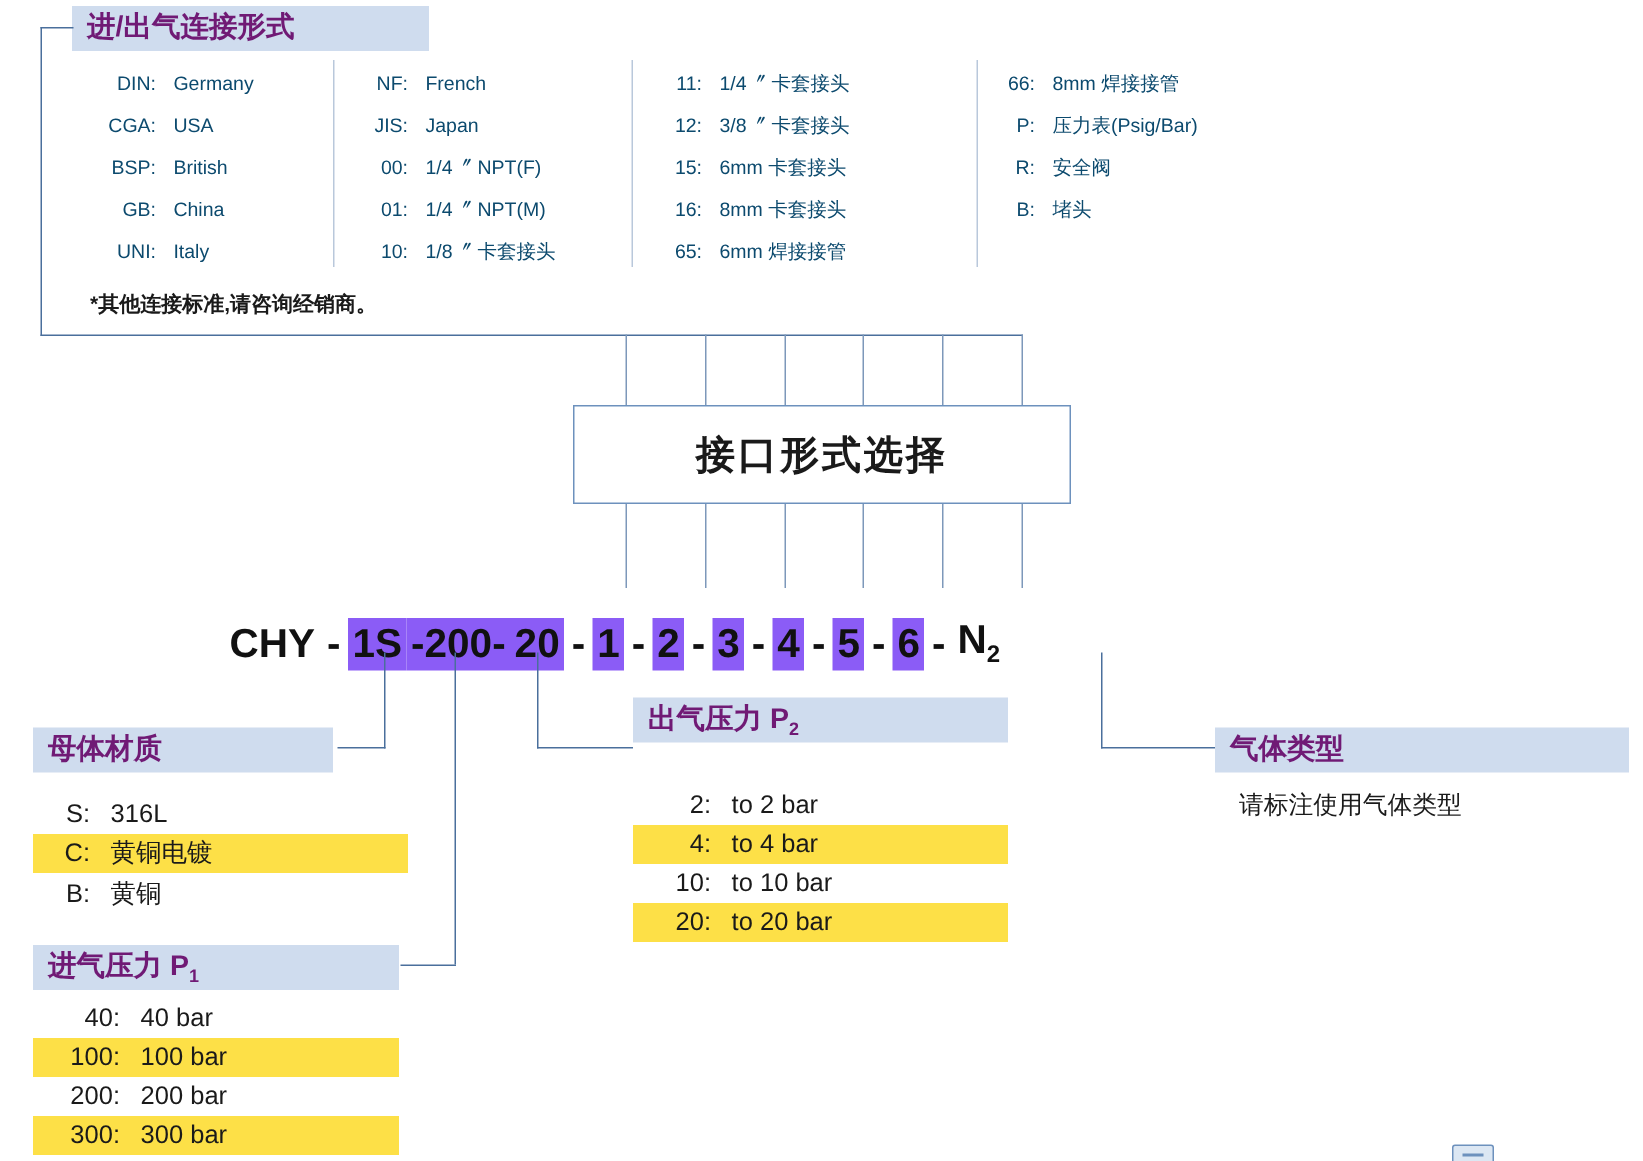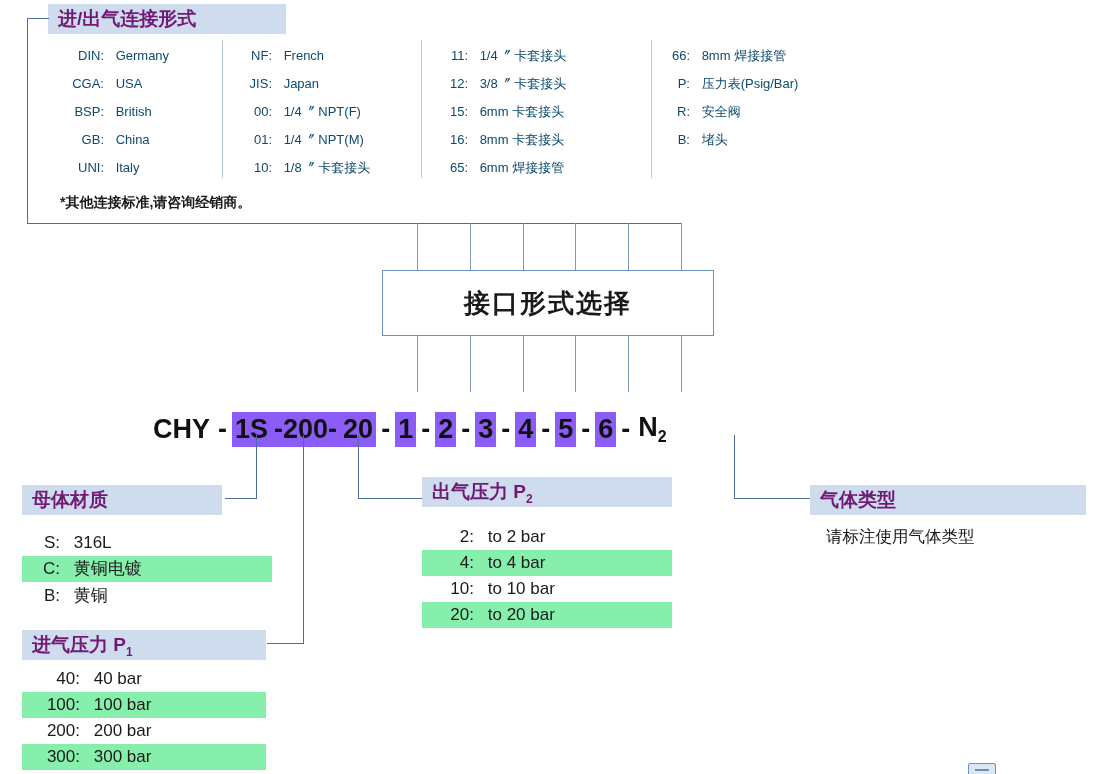--- a/index.html
+++ b/index.html
@@ -64,21 +64,21 @@
 
   
   .optrow{
     position:absolute;
     font-size:17px;
     line-height:26px;
     white-space:nowrap;
     color:#1a1a1a;
     box-sizing:border-box;
   }
-  .optrow.shade{background:#86efac;}
+  .optrow.shade{background:#fde047;}
   .optrow .k{display:inline-block;text-align:right;}
   .optrow .v{display:inline-block;padding-left:9px;}
 
   .plain-text{
     position:absolute;font-size:16.5px;white-space:nowrap;color:#1a1a1a;
   }
 
   
   #corner-chip{
     position:absolute;left:968px;top:763px;width:28px;height:18px;
@@ -268,21 +268,21 @@
 </div>
 <div class="optrow" style="left:22px;top:718px;width:244px;padding-left:12px;">
   <span class="k" style="width:46px;">200:</span>
   <span class="v">200 bar</span>
 </div>
 <div class="optrow shade" style="left:22px;top:744px;width:244px;padding-left:12px;">
   <span class="k" style="width:46px;">300:</span>
   <span class="v">300 bar</span>
 </div>
 
-<div class="hdr" style="left:422px;top:477px;width:250px;height:30px;">
+<div class="hdr" style="left:422px;top:465px;width:250px;height:30px;">
   <span><span>出气压力 P</span><sub>2</sub></span>
 </div>
 <div class="optrow" style="left:422px;top:524px;width:250px;padding-left:12px;">
   <span class="k" style="width:40px;">2:</span>
   <span class="v">to 2 bar</span>
 </div>
 <div class="optrow shade" style="left:422px;top:550px;width:250px;padding-left:12px;">
   <span class="k" style="width:40px;">4:</span>
   <span class="v">to 4 bar</span>
 </div>

